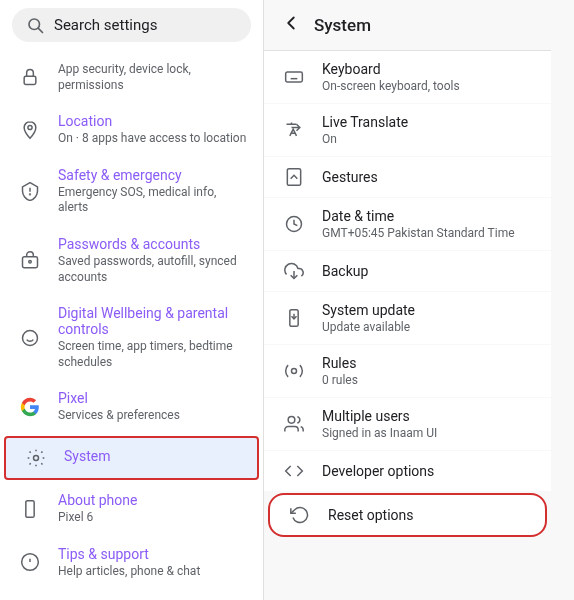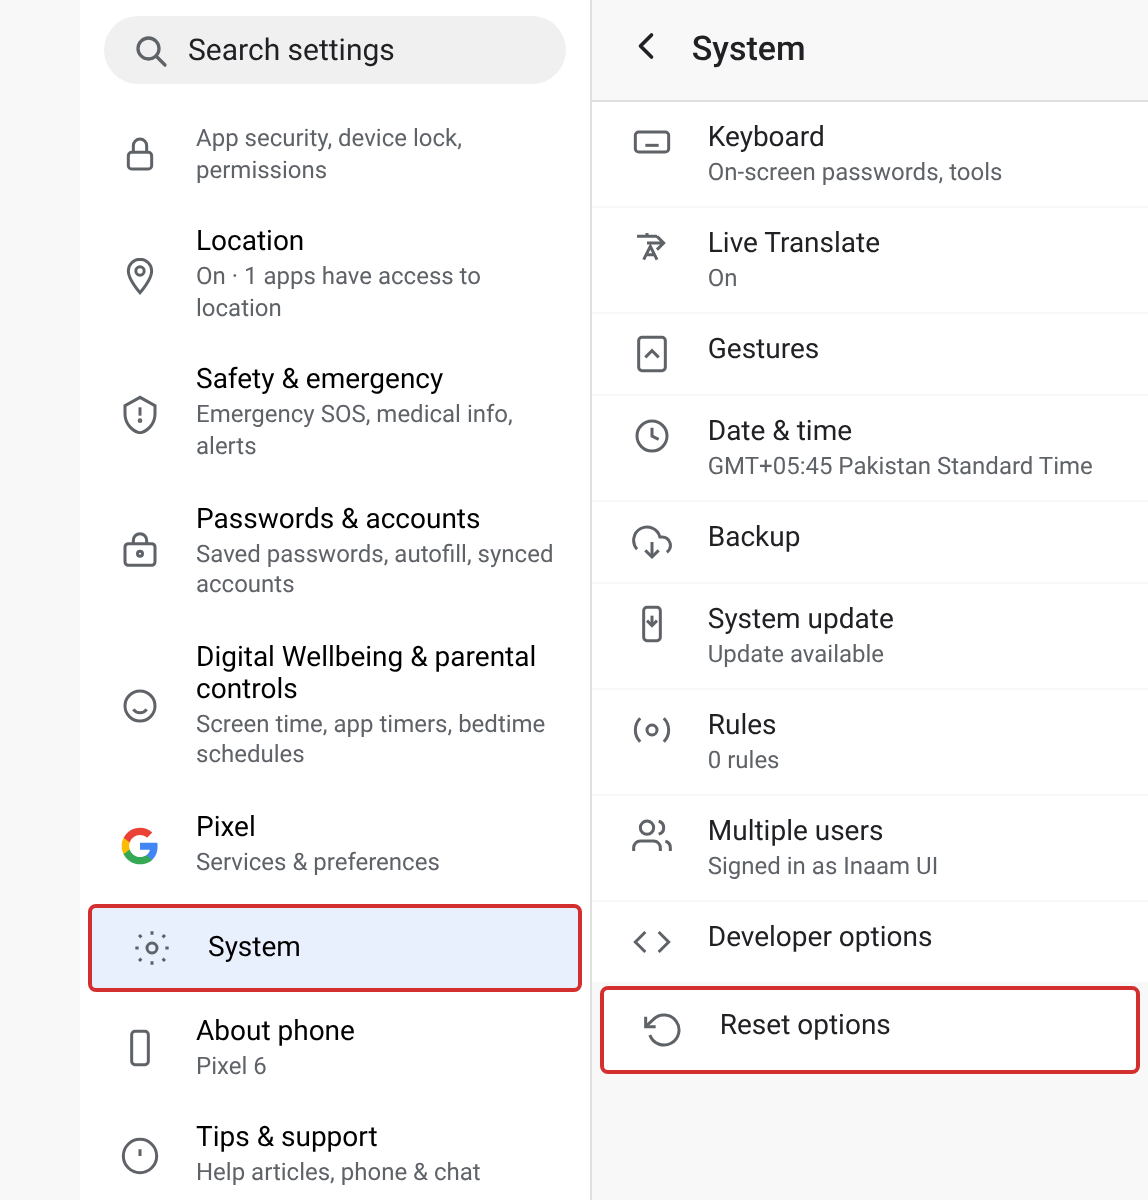--- a/index.html
+++ b/index.html
@@ -13,21 +13,20 @@
     }
 
     
     .left-panel {
       width: 264px;
       background: #fff;
       display: flex;
       flex-direction: column;
       border-right: 1px solid #e0e0e0;
       overflow: hidden;
-      margin-left: 40px;
     }
 
     .search-bar {
       display: flex;
       align-items: center;
       margin: 8px 12px;
       background: #f0f0f0;
       border-radius: 24px;
       padding: 8px 14px;
       gap: 10px;
@@ -43,21 +42,20 @@
       color: #202124;
     }
 
     .settings-list {
       overflow-y: auto;
       flex: 1;
     }
 
     .settings-item {
       display: flex;
-      align-items: center;
       padding: 10px 16px;
       gap: 14px;
       cursor: pointer;
     }
 
     .settings-item.active {
       background: #e8f0fe;
       border: 2px solid #d32f2f;
       border-radius: 4px;
       margin: 2px 4px;
@@ -72,21 +70,21 @@
       color: #5f6368;
     }
 
     .settings-item .text-wrap {
       display: flex;
       flex-direction: column;
     }
 
     .settings-item .title {
       font-size: 14px;
-      color: #000000;
+      color: #8b5cf6;
       font-weight: 400;
     }
 
     .settings-item .subtitle {
       font-size: 12px;
       color: #5f6368;
       margin-top: 2px;
       line-height: 1.3;
     }
 
@@ -119,31 +117,31 @@
       color: #202124;
     }
 
     .right-list {
       overflow-y: auto;
       flex: 1;
     }
 
     .right-item {
       display: flex;
-      align-items: flex-start;
+      align-items: center;
       padding: 10px 16px;
       gap: 14px;
       cursor: pointer;
       background: #fff;
       margin-bottom: 1px;
     }
 
     .right-item.highlighted {
       border: 2px solid #d32f2f;
-      border-radius: 4px;
+      border-radius: 16px;
       margin: 2px 4px;
       background: #fff;
     }
 
     .right-item .icon-wrap {
       width: 28px;
       display: flex;
       align-items: center;
       justify-content: center;
       flex-shrink: 0;
@@ -198,21 +196,21 @@
 
     <div class="settings-item">
       <div class="icon-wrap">
         <svg width="20" height="20" viewBox="0 0 24 24" fill="none" stroke="currentColor" stroke-width="1.8">
           <path d="M12 2C8.13 2 5 5.13 5 9c0 5.25 7 13 7 13s7-7.75 7-13c0-3.87-3.13-7-7-7z"></path>
           <circle cx="12" cy="9" r="2.5"></circle>
         </svg>
       </div>
       <div class="text-wrap">
         <span class="title">Location</span>
-        <span class="subtitle">On · 1 apps have access to location</span>
+        <span class="subtitle">On · 8 apps have access to location</span>
       </div>
     </div>
 
     <div class="settings-item">
       <div class="icon-wrap">
         <svg width="20" height="20" viewBox="0 0 24 24" fill="none" stroke="currentColor" stroke-width="1.8">
           <path d="M12 2L3 7v5c0 5.25 3.75 10.15 9 11.35C17.25 22.15 21 17.25 21 12V7L12 2z"></path>
           <line x1="12" y1="8" x2="12" y2="13"></line>
           <circle cx="12" cy="16" r="0.5" fill="currentColor"></circle>
         </svg>
@@ -326,21 +324,21 @@
           <rect x="2" y="6" width="20" height="12" rx="2"></rect>
           <line x1="6" y1="10" x2="6" y2="10.01"></line>
           <line x1="10" y1="10" x2="10" y2="10.01"></line>
           <line x1="14" y1="10" x2="14" y2="10.01"></line>
           <line x1="18" y1="10" x2="18" y2="10.01"></line>
           <line x1="8" y1="14" x2="16" y2="14"></line>
         </svg>
       </div>
       <div class="text-wrap">
         <span class="title">Keyboard</span>
-        <span class="subtitle">On-screen passwords, tools</span>
+        <span class="subtitle">On-screen keyboard, tools</span>
       </div>
     </div>
 
     <div class="right-item">
       <div class="icon-wrap">
         <svg width="20" height="20" viewBox="0 0 24 24" fill="none" stroke="currentColor" stroke-width="1.8">
           <path d="M3 5h12M9 3v2M7 19l4-8 4 8M8.5 16h5"></path>
           <path d="M15 5l4 4-4 4M19 9H9"></path>
         </svg>
       </div>

